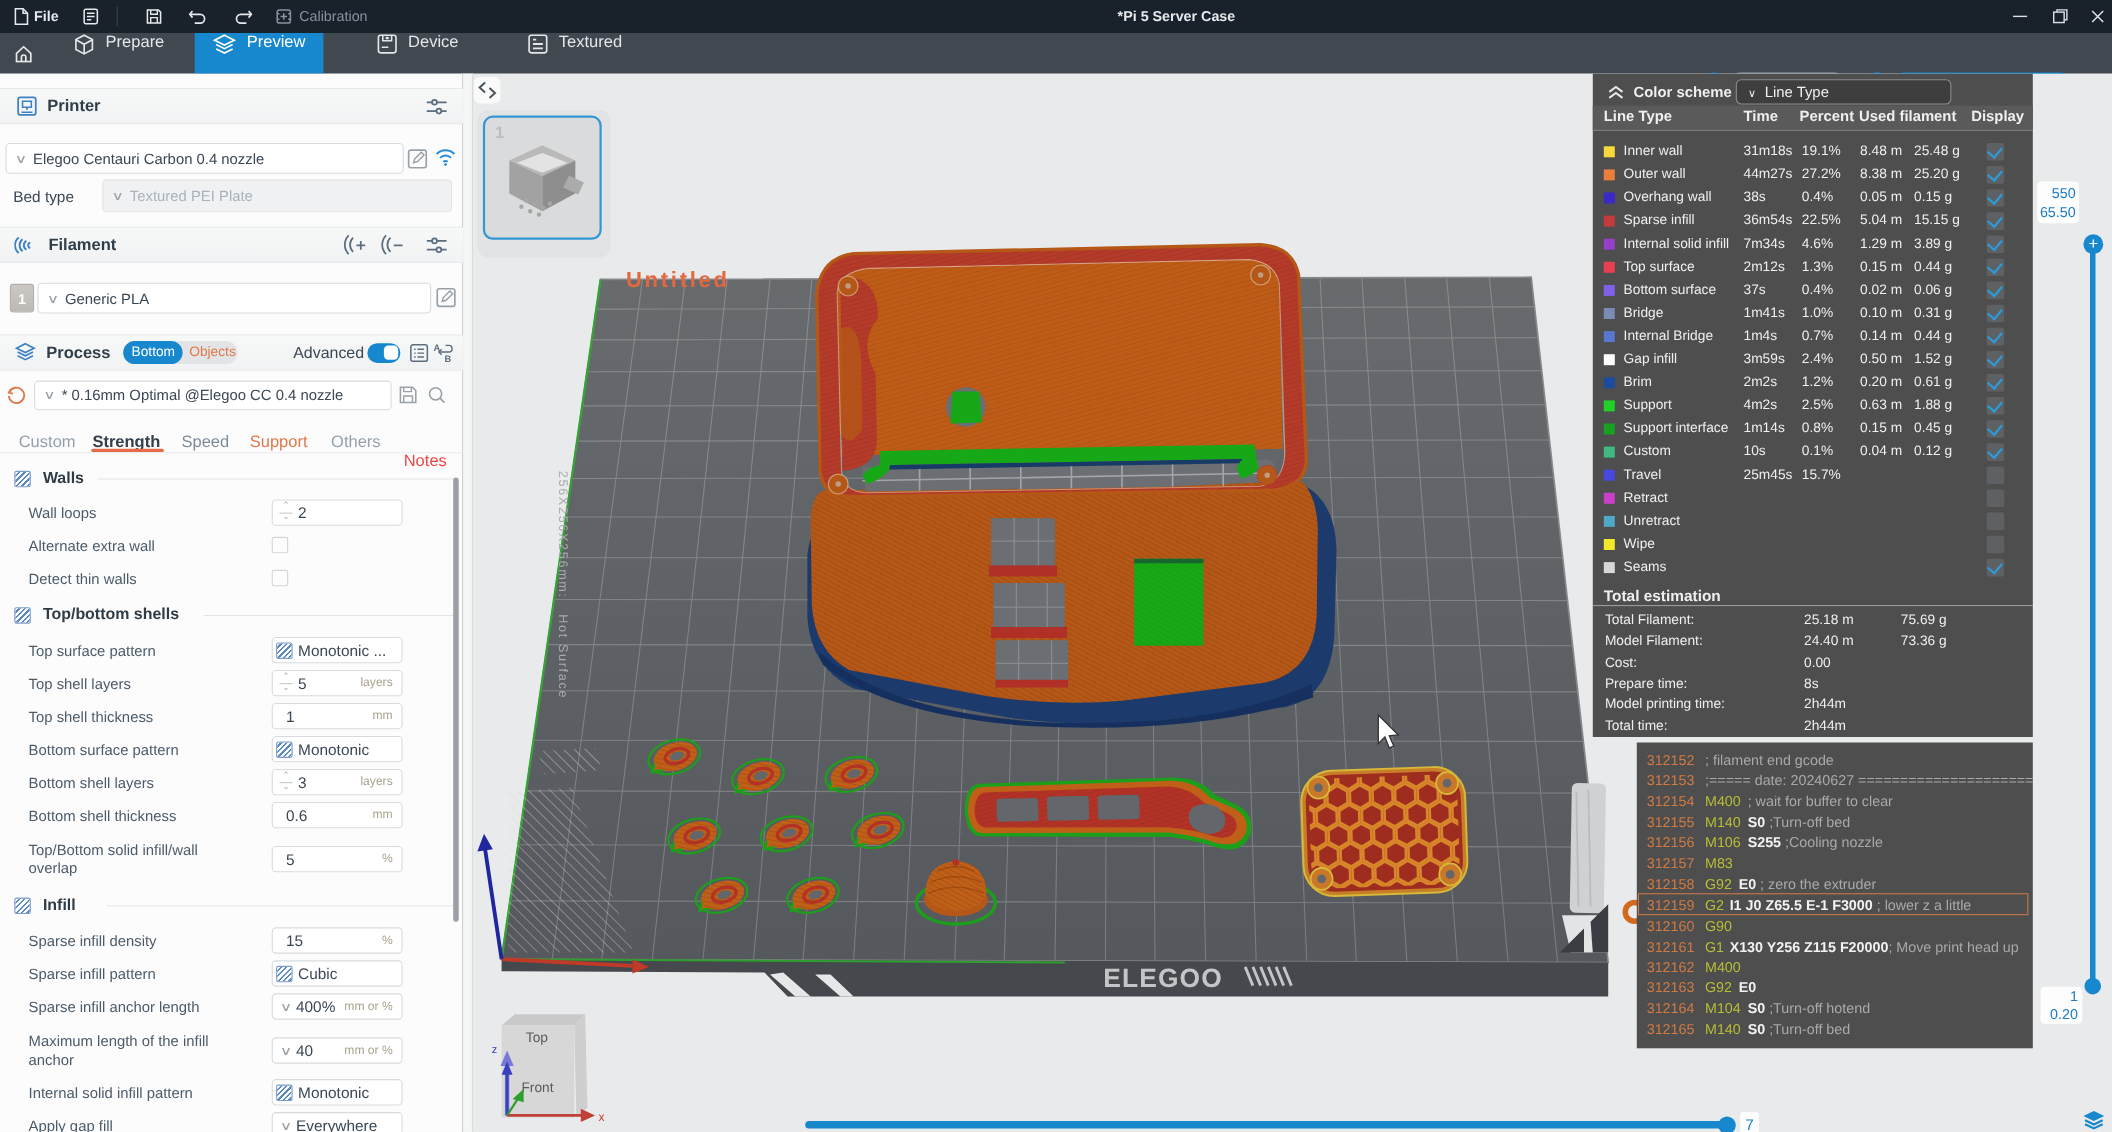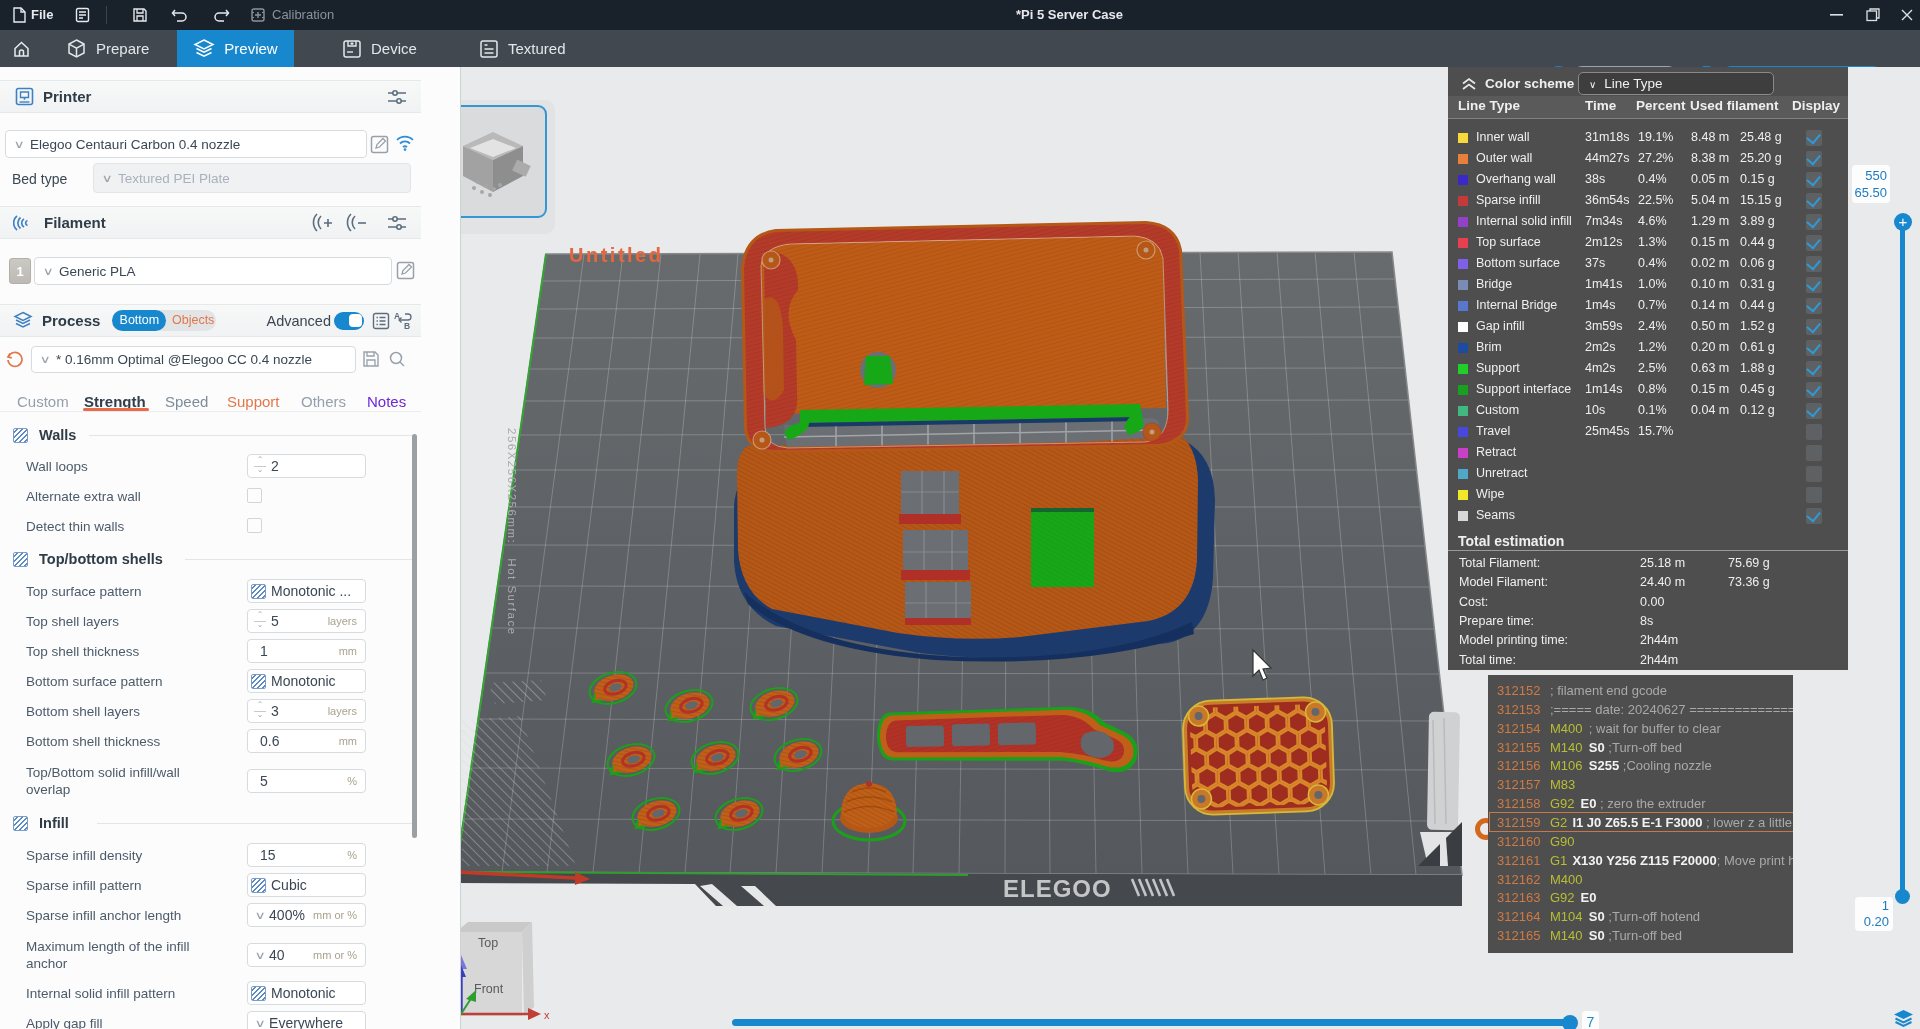--- a/index.html
+++ b/index.html
@@ -1,45 +1,45 @@
 <!DOCTYPE html>
 <html><head><meta charset="utf-8">
 <style>
 *{margin:0;padding:0;box-sizing:border-box}
 body{width:1920px;height:1029px;overflow:hidden;font-family:"Liberation Sans",sans-serif;position:relative;background:#E9EAEB}
 .abs{position:absolute}
 
 #titlebar{position:absolute;left:0;top:0;width:1920px;height:30px;background:#19212B;color:#E7E9EC;font-size:13px}
 #tabbar{position:absolute;left:0;top:30px;width:1920px;height:37px;background:#414850}
-.tab{position:absolute;top:0;height:37px;display:flex;align-items:center;color:#E4E7EA;font-size:15px}
+.tab{position:absolute;top:0;height:37px;display:flex;color:#E4E7EA;font-size:15px}
 .tab svg{margin-right:9px}
 #prevtab{background:#1787CE;color:#FFF}
 .pillbtn{position:absolute;top:36px;height:25px;border-radius:13px;font-size:14.5px;display:flex;align-items:center;justify-content:center}
 .chevbtn{position:absolute;top:36px;width:25px;height:25px;border-radius:13px;background:#1787CE;color:#fff;display:flex;align-items:center;justify-content:center}
 
-#lpanel{position:absolute;left:0;top:67px;width:461px;height:962px;background:#FCFCFD;border-right:1px solid #CFD2D5}
+#lpanel{position:absolute;left:0;top:67px;width:421px;height:962px;background:#FCFCFD;border-right:1px solid #CFD2D5}
 .shead{position:absolute;left:0;width:421px;height:33px;background:linear-gradient(#F7F8F8,#F1F2F3);border-top:1px solid #E6E8EA;border-bottom:1px solid #E6E8EA;display:flex;align-items:center}
 .shead .t{font-size:15px;color:#2F3D49;font-weight:700;margin-left:9px}
 .combo{position:absolute;background:#fff;border:1px solid #D8DBDE;border-radius:4px;display:flex;align-items:center;font-size:13.5px;color:#3A4754}
 .combo .chev{color:#9AA2AA;margin:0 7px 0 9px;font-size:11px;transform:scaleX(1.4)}
 .lab{position:absolute;left:26px;font-size:13.5px;color:#4C5B69;line-height:17px}
 .vbox{position:absolute;left:247px;width:119px;height:24px;border:1px solid #D8DBDE;border-radius:4px;background:#fff;font-size:14px;color:#3A4754;display:flex;align-items:center}
 .vbox .num{margin-left:23px}
 .vbox .plain{margin-left:12px}
 .vbox .unit{position:absolute;right:8px;font-size:11px;color:#A9A28C}
 .spin{position:absolute;left:5px;top:2px;width:14px;height:18px;color:#A5ABB1;font-size:8px;line-height:5px;text-align:center}
 .cb{position:absolute;left:247px;width:15px;height:15px;border:1px solid #D2D6D9;border-radius:2px;background:#FDFDFD}
 .ghead{position:absolute;left:13px;display:flex;align-items:center}
 .ghead .t{font-size:14.5px;font-weight:700;color:#2F3B45;margin-left:6px}
 .gline{position:absolute;height:1px;background:#E3E6E8}
 .patic{width:15px;height:15px;border:1px solid #7A9CC8;border-radius:2px;background:repeating-linear-gradient(135deg,#fff 0 2px,#5B8AC2 2px 3.5px);margin-right:5px}
 .tabitem{font-size:15px;color:#94A0AC}
 
 #legend{position:absolute;left:1448px;top:67px;width:400px;height:603px;background:#4E4E4E;color:#EFEFEF;font-size:12.5px}
-#gcode{position:absolute;left:1488px;top:675px;width:305px;height:278px;background:#4E4E4E;font-size:13px;overflow:hidden}
+#gcode{position:absolute;left:1488px;top:675px;width:360px;height:278px;background:#4E4E4E;font-size:13px;overflow:hidden}
 .gl{position:absolute;white-space:pre}
 .sq{position:absolute;width:10px;height:10px;left:10px}
 .chk{position:absolute;left:358px;width:16px;height:16px;background:#5E6163;border-radius:2px}
 .chk.on:before{content:"";position:absolute;left:3px;top:1px;width:7px;height:10px;border:solid #2D9BD8;border-width:0 2.5px 2.5px 0;transform:rotate(40deg)}
 .lrow{position:absolute;left:0;width:100%}
 .lrow span{position:absolute;white-space:nowrap}
 </style></head><body>
 
 <div id="titlebar">
  <svg class="abs" style="left:12px;top:7px" width="15" height="16" viewBox="0 0 15 16">
@@ -549,21 +549,21 @@
 <svg class="abs" style="left:388px;top:283px" width="18" height="18" viewBox="0 0 18 18">
       <circle cx="8" cy="8" r="5.5" fill="none" stroke="#98A1A9" stroke-width="1.5"></circle>
       <path d="M12 12l4 4" stroke="#98A1A9" stroke-width="1.5"></path>
     </svg>
 
 <span class="tabitem abs" style="left:17px;top:326px">Custom</span>
 <span class="tabitem abs" style="left:84px;top:326px;color:#323F4B;font-weight:700">Strength</span>
 <span class="tabitem abs" style="left:165px;top:326px;color:#7E8C9A">Speed</span>
 <span class="tabitem abs" style="left:227px;top:326px;color:#E0784A">Support</span>
 <span class="tabitem abs" style="left:301px;top:326px">Others</span>
-<span class="tabitem abs" style="left:367px;top:326px;color:#6d28d9">Notes</span>
+<span class="tabitem abs" style="left:367px;top:344px;color:#ef4444">Notes</span>
 <div class="abs" style="left:83px;top:341px;width:66px;height:3px;background:#E86A4A;border-radius:2px"></div>
 <div class="abs" style="left:0;top:344px;width:421px;height:1px;background:#EAECEE"></div>
 <div class="ghead" style="top:360px">
       <div class="patic"></div>
       <span class="t">Walls</span>
     </div>
 <div class="gline" style="left:89px;top:368px;width:325px"></div>
 <span class="lab" style="top:391px">Wall loops</span>
 <div class="vbox" style="top:387px">
       <div class="spin">⌃<br><span style="display:inline-block;width:12px;border-top:1px solid #C6CACD"></span><br>⌄</div>

